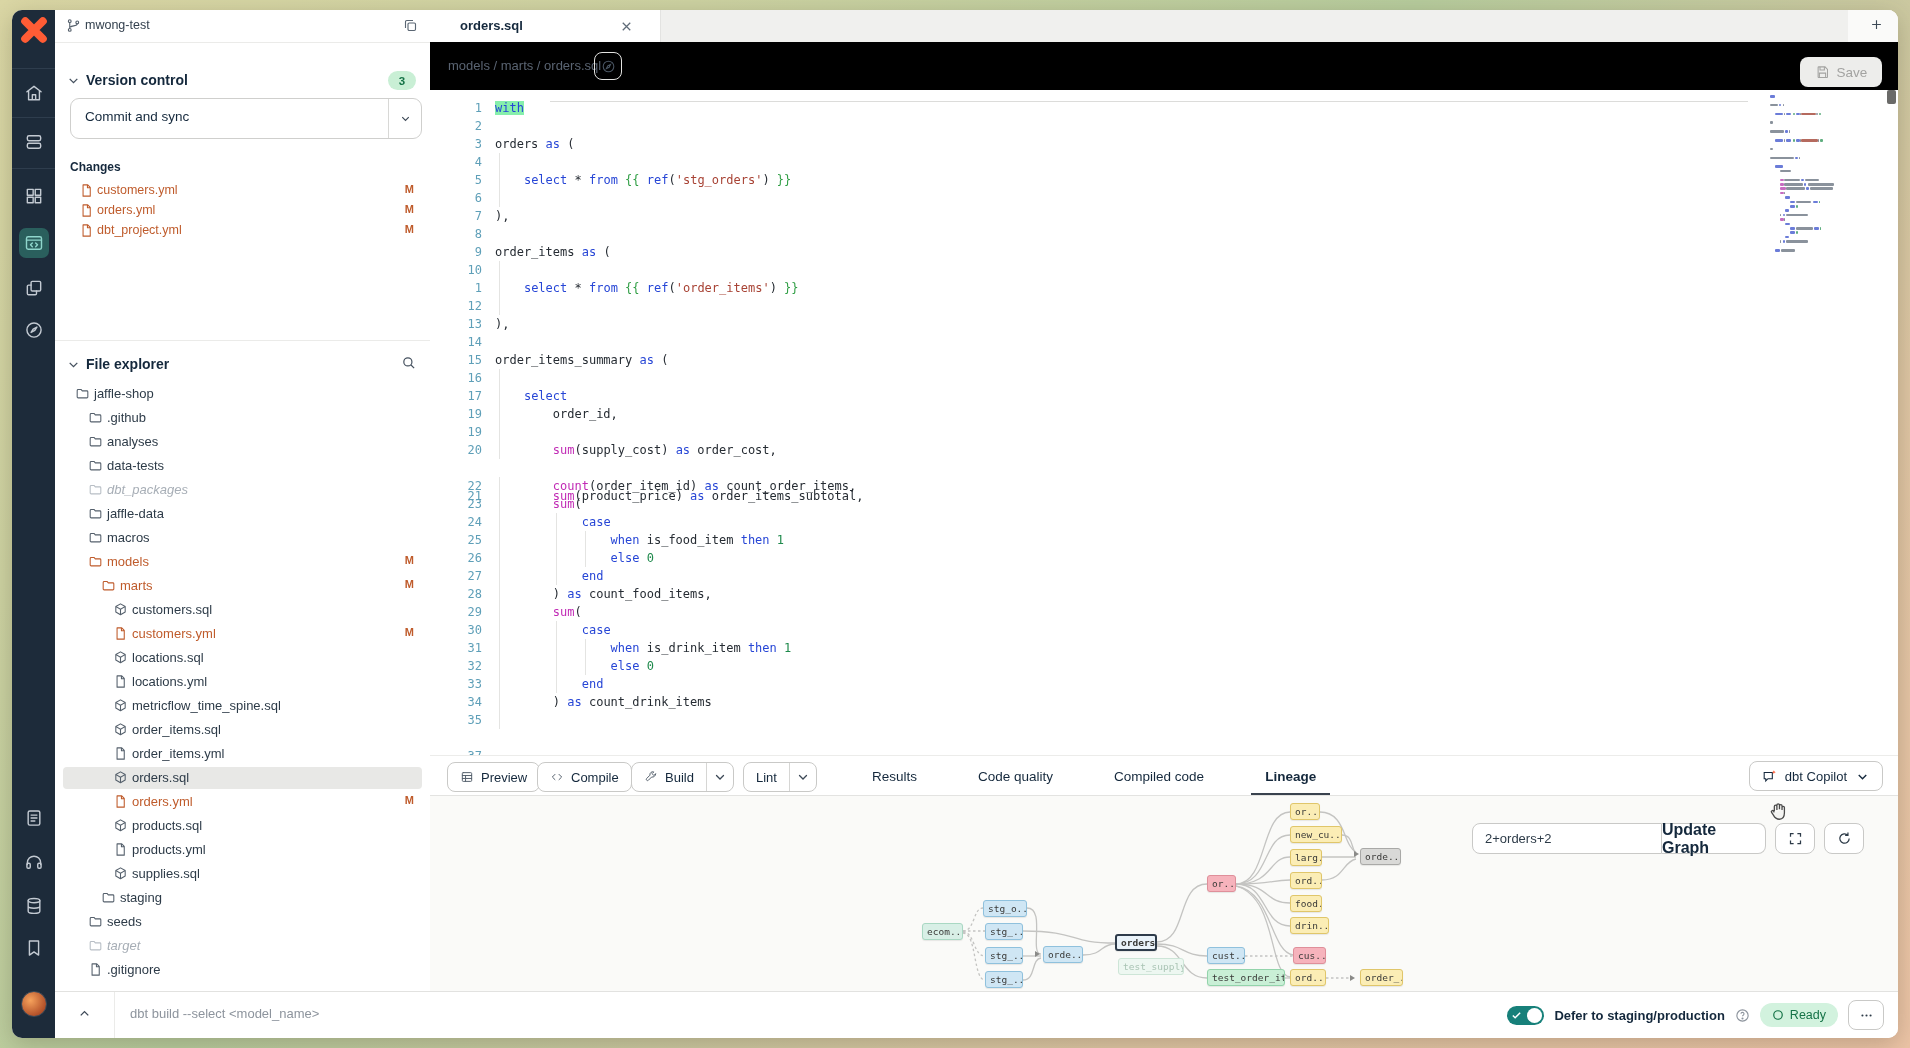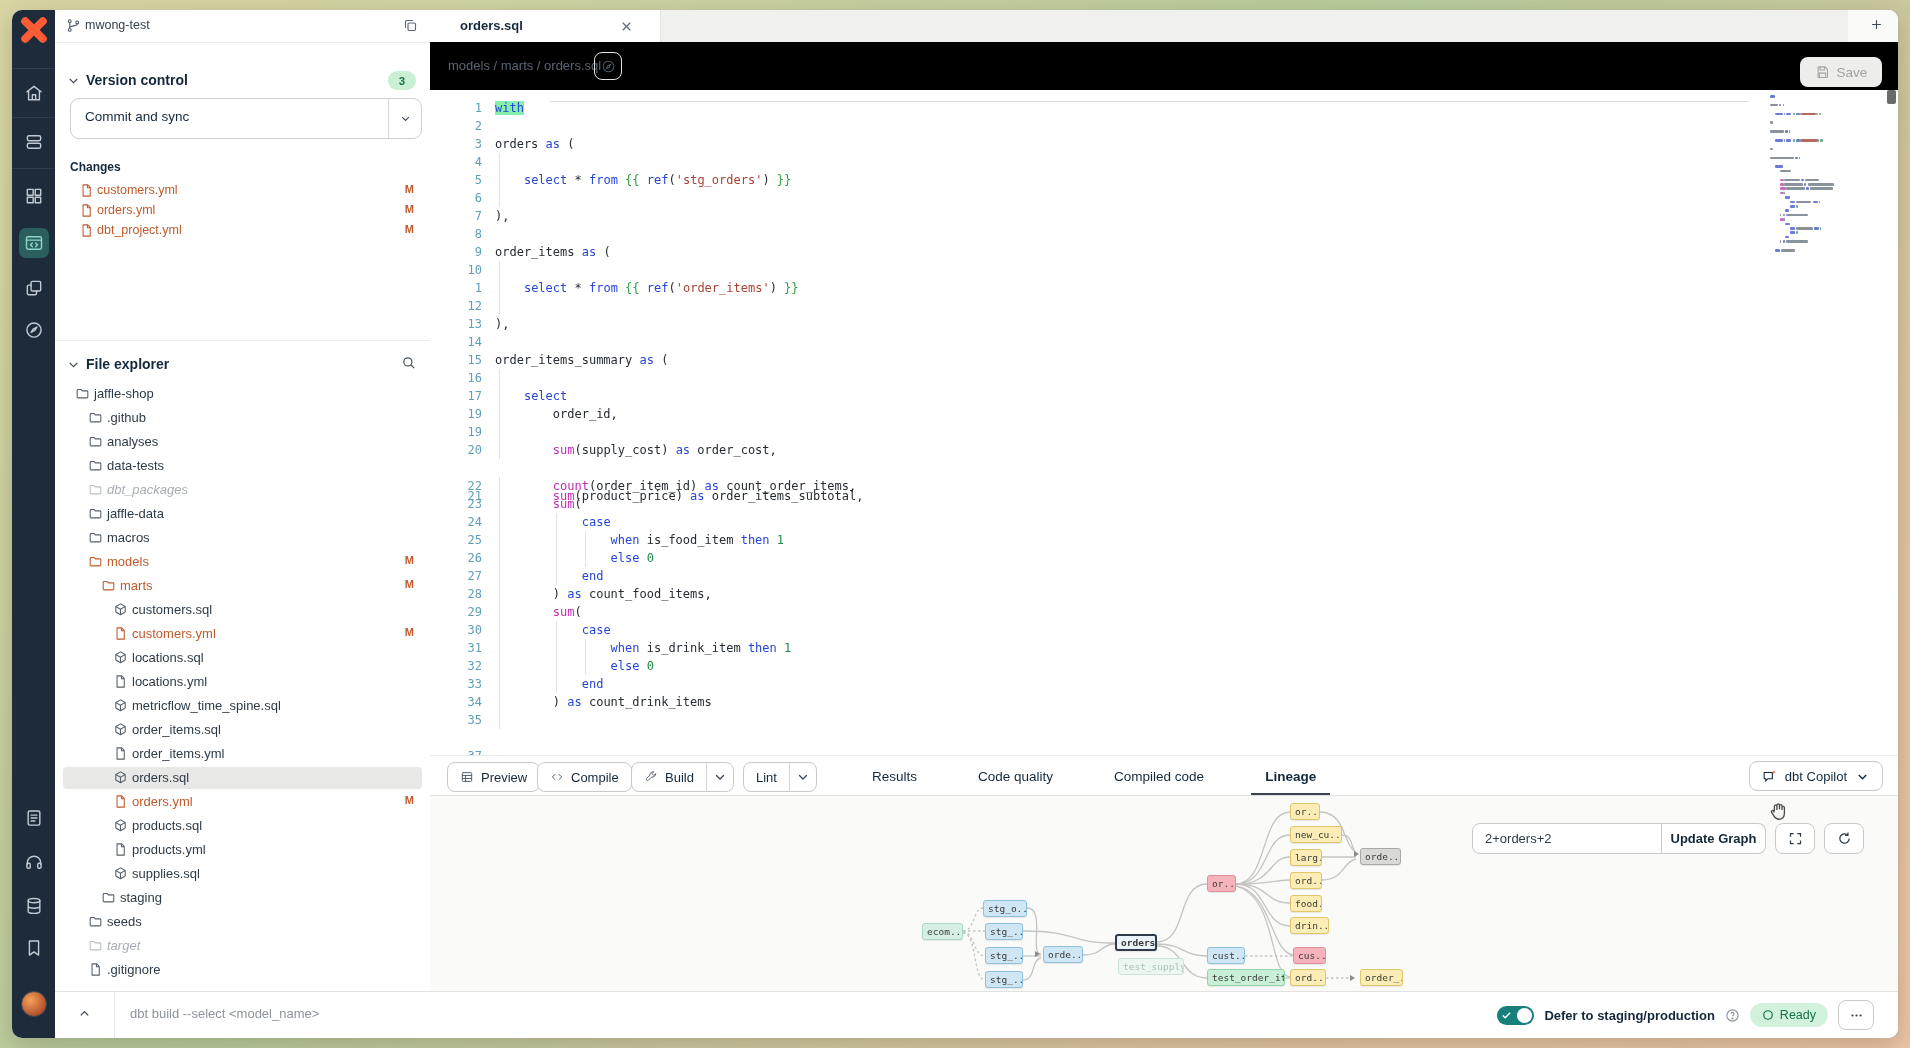--- a/index.html
+++ b/index.html
@@ -98,31 +98,31 @@
   .lc-sel{background:#eaf3fa;border-color:#2e3b4a;border-width:2px;font-weight:bold;line-height:13px;}
   .lc-dim{background:#edf7f1;border-color:#cde5d7;color:#a9c4b4;box-shadow:none;}
   .lc-pink{background:#f6b3bc;border-color:#df8f9a;}
   .lc-green{background:#c9efd6;border-color:#93d4ab;}
   .lc-yellow{background:#fbedb5;border-color:#e0c66a;}
   .lc-gray{background:#d9d9d7;border-color:#a9a9a7;}
   .lin-ctl{position:absolute;top:27px;display:flex;}
   .lin-input{width:190px;height:31px;border:1px solid #c9c9c7;border-radius:8px 0 0 8px;background:#fff;box-sizing:border-box;
     font-size:13px;color:#2d3b48;padding:0 12px;display:flex;align-items:center;}
   .lin-upd{width:104px;height:31px;border:1px solid #c9c9c7;border-left:none;border-radius:0 8px 8px 0;background:#fff;box-sizing:border-box;
-    font-size:13px;font-weight:bold;color:#14283c;display:flex;align-items:center;justify-content:center;}
+    font-size:16px;font-weight:bold;color:#14283c;display:flex;align-items:center;justify-content:center;}
   .sqbtn{width:40px;height:31px;border:1px solid #c9c9c7;border-radius:8px;background:#fff;box-sizing:border-box;
     display:flex;align-items:center;justify-content:center;color:#2d3b48;margin-left:9px;}
   .sqbtn svg{width:15px;height:15px;}
   .hand{position:absolute;color:#4a4a4a;}
   
   .bbar{position:absolute;left:43px;right:0;bottom:0;height:46px;background:#fff;border-top:1px solid #e2e2e0;}
   .bbar .up{position:absolute;left:22px;top:14px;color:#3c4856;}
   .bbar .vd{position:absolute;left:59px;top:0;width:1px;height:100%;background:#ebebe9;}
   .cmd-ph{position:absolute;left:75px;top:14px;font-size:13px;color:#8d949d;}
-  .defer{position:absolute;right:0;top:0;height:100%;display:flex;align-items:center;gap:10px;padding-right:24px;}
+  .defer{position:absolute;right:0;top:0;height:100%;display:flex;align-items:center;gap:10px;padding-right:14px;}
   .toggle{width:37px;height:19px;border-radius:10px;background:#17807a;position:relative;}
   .toggle .knob{position:absolute;right:2px;top:2px;width:15px;height:15px;border-radius:50%;background:#fff;}
   .toggle svg{position:absolute;left:4px;top:4px;width:11px;height:11px;color:#fff;}
   .defer .lab{font-size:13px;font-weight:bold;color:#14283c;}
   .defer .q{color:#8d949d;}
   .ready{height:24px;border-radius:12px;background:#d2f2de;color:#157347;font-size:12.5px;display:flex;align-items:center;gap:6px;padding:0 12px;}
   .ready svg{width:12px;height:12px;}
   .more{width:34px;height:28px;border:1px solid #c9c9c7;border-radius:8px;display:flex;align-items:center;justify-content:center;color:#2d3b48;}
 </style>
 </head>

